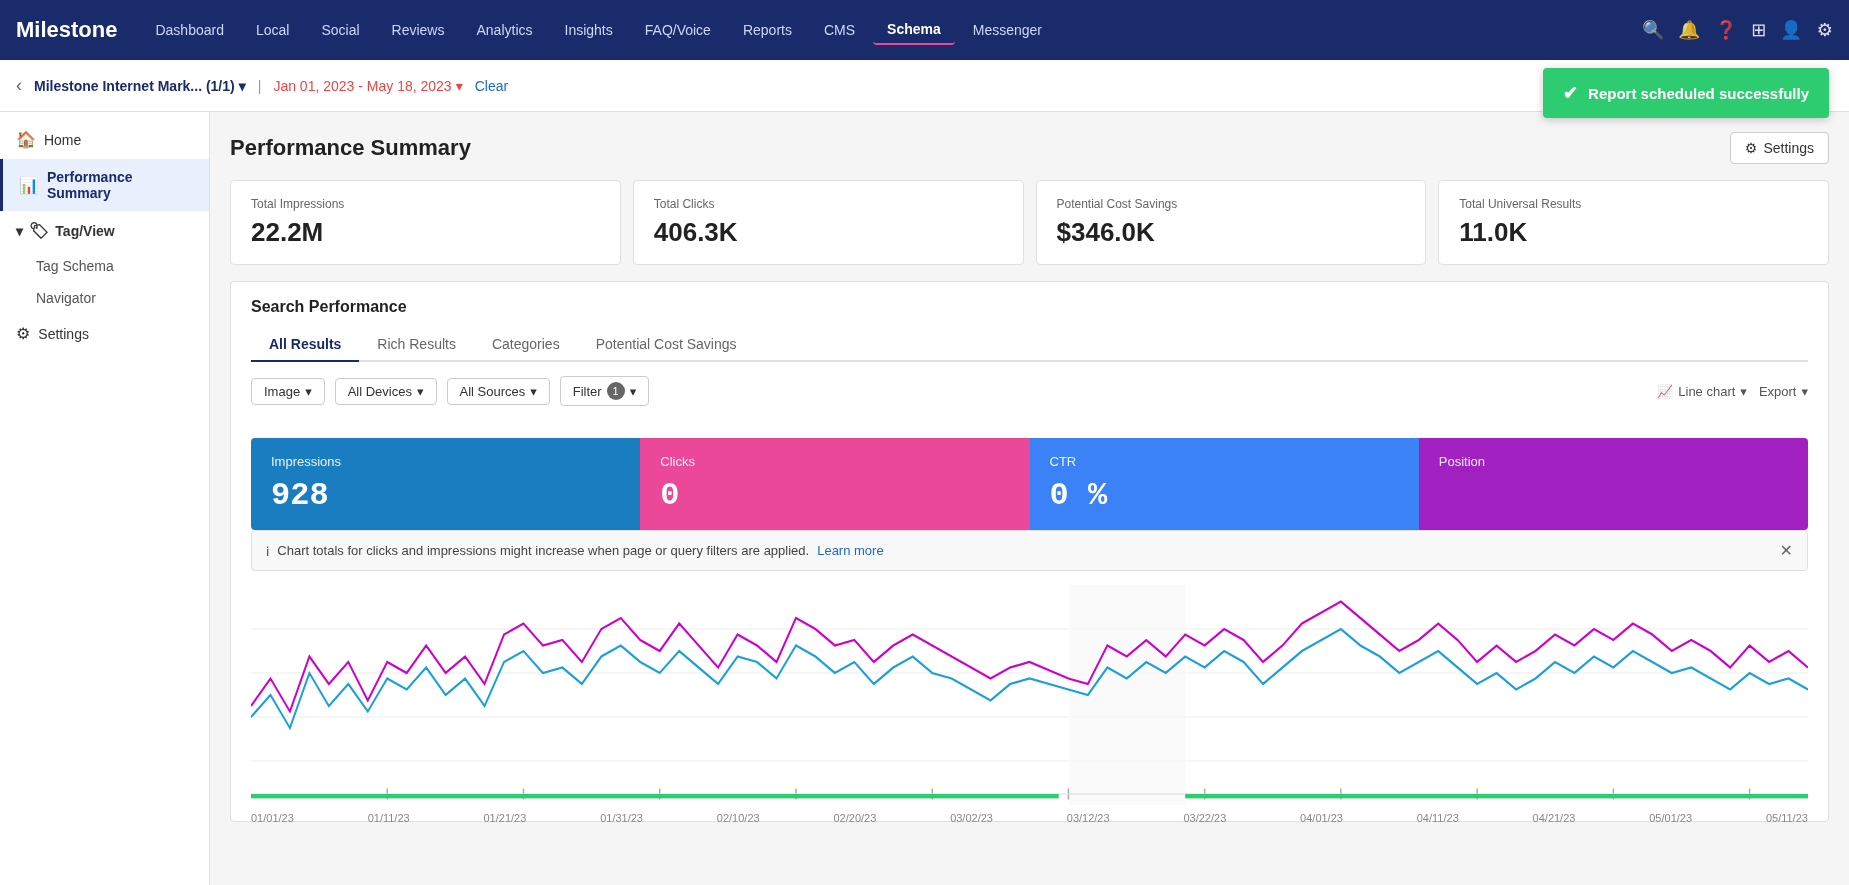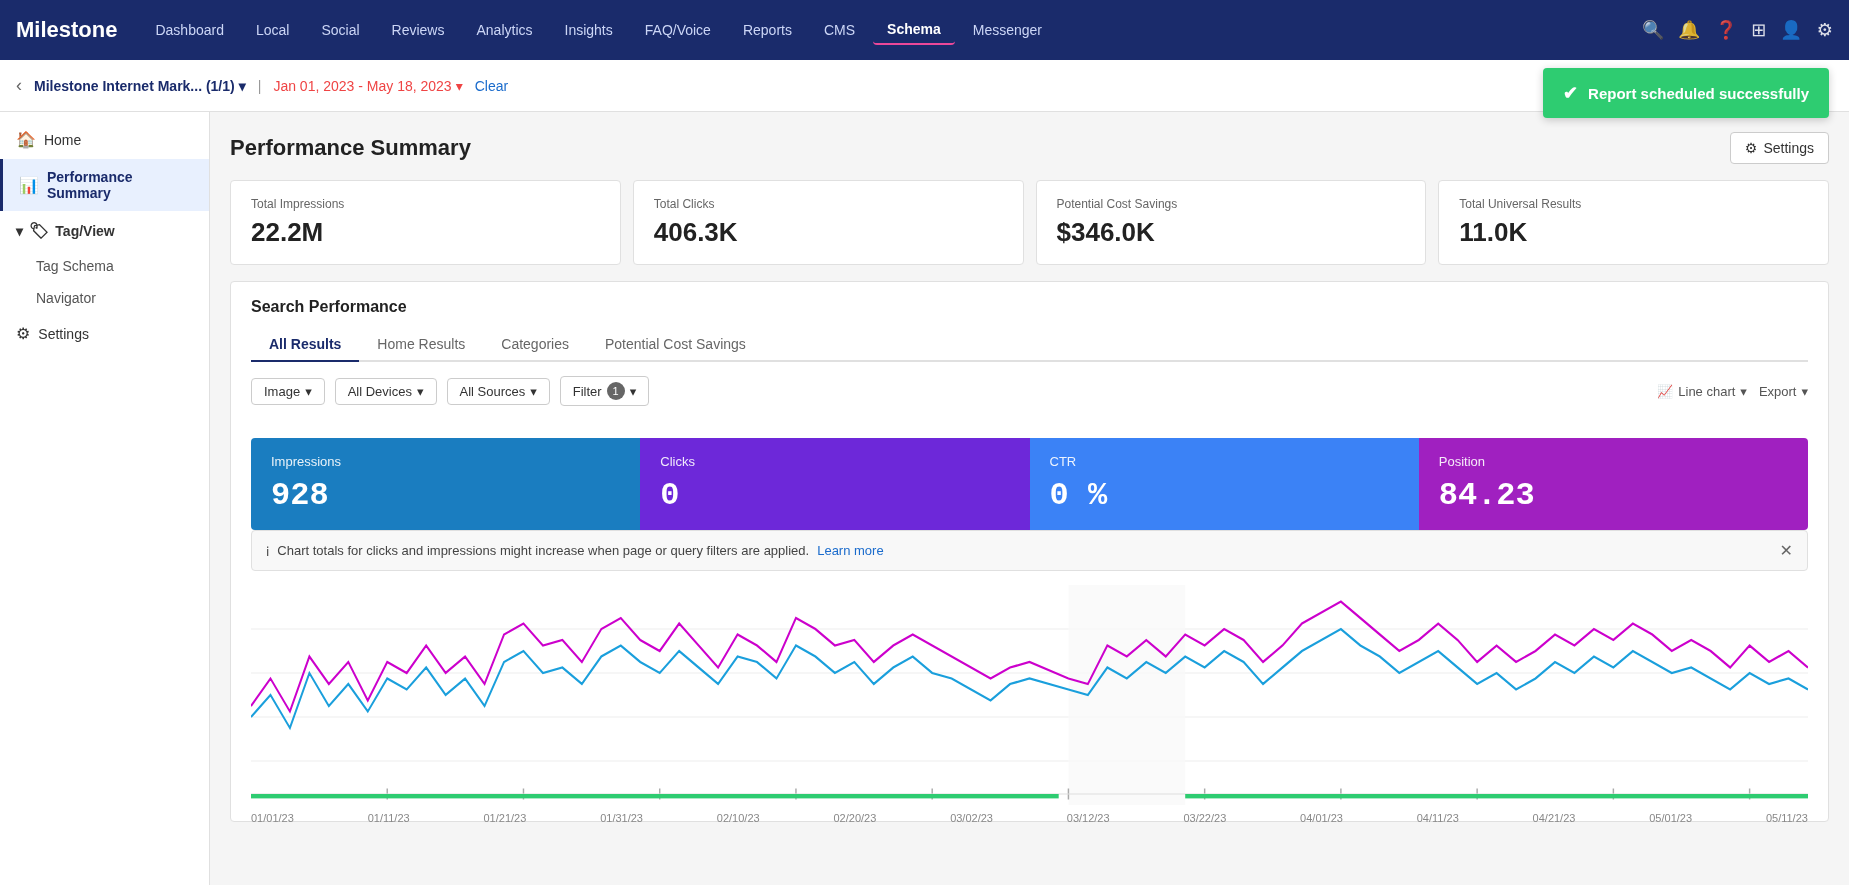--- a/index.html
+++ b/index.html
@@ -303,21 +303,21 @@
       grid-template-columns: repeat(4, 1fr);
       gap: 0;
       border-radius: 4px;
       overflow: hidden;
     }
     .metric-tile {
       padding: 16px 20px;
       color: white;
     }
     .metric-tile.impressions { background: #1a7dc0; }
-    .metric-tile.clicks { background: #6d28d9; }
+    .metric-tile.clicks { background: #ec4899; }
     .metric-tile.ctr { background: #3b82f6; }
     .metric-tile.position { background: #a020c0; }
     .metric-tile-label {
       font-size: 13px;
       opacity: 0.9;
       margin-bottom: 8px;
     }
     .metric-tile-value {
       font-size: 32px;
       font-weight: bold;
@@ -462,21 +462,21 @@
         <div class="stat-label">Total Universal Results</div>
         <div class="stat-value">11.0K</div>
       </div>
     </div>
 
     <div class="search-perf-card">
       <div class="search-perf-title">Search Performance</div>
 
       <div class="tabs">
         <div class="tab active">All Results</div>
-        <div class="tab">Home Results</div>
+        <div class="tab">Rich Results</div>
         <div class="tab">Categories</div>
         <div class="tab">Potential Cost Savings</div>
       </div>
 
       <div class="filter-row">
         <div class="filter-left">
           <button class="filter-btn">
             <span>Image</span>
             <span>▾</span>
           </button>
@@ -515,21 +515,20 @@
         <div class="metric-tile clicks">
           <div class="metric-tile-label">Clicks</div>
           <div class="metric-tile-value">0</div>
         </div>
         <div class="metric-tile ctr">
           <div class="metric-tile-label">CTR</div>
           <div class="metric-tile-value">0 %</div>
         </div>
         <div class="metric-tile position">
           <div class="metric-tile-label">Position</div>
-          <div class="metric-tile-value">84.23</div>
         </div>
       </div>
 
       <div class="info-bar">
         <div class="info-bar-left">
           <span>ℹ</span>
           <span>Chart totals for clicks and impressions might increase when page or query filters are applied.</span>
           <a class="info-link">Learn more</a>
         </div>
         <span class="info-close">✕</span>

